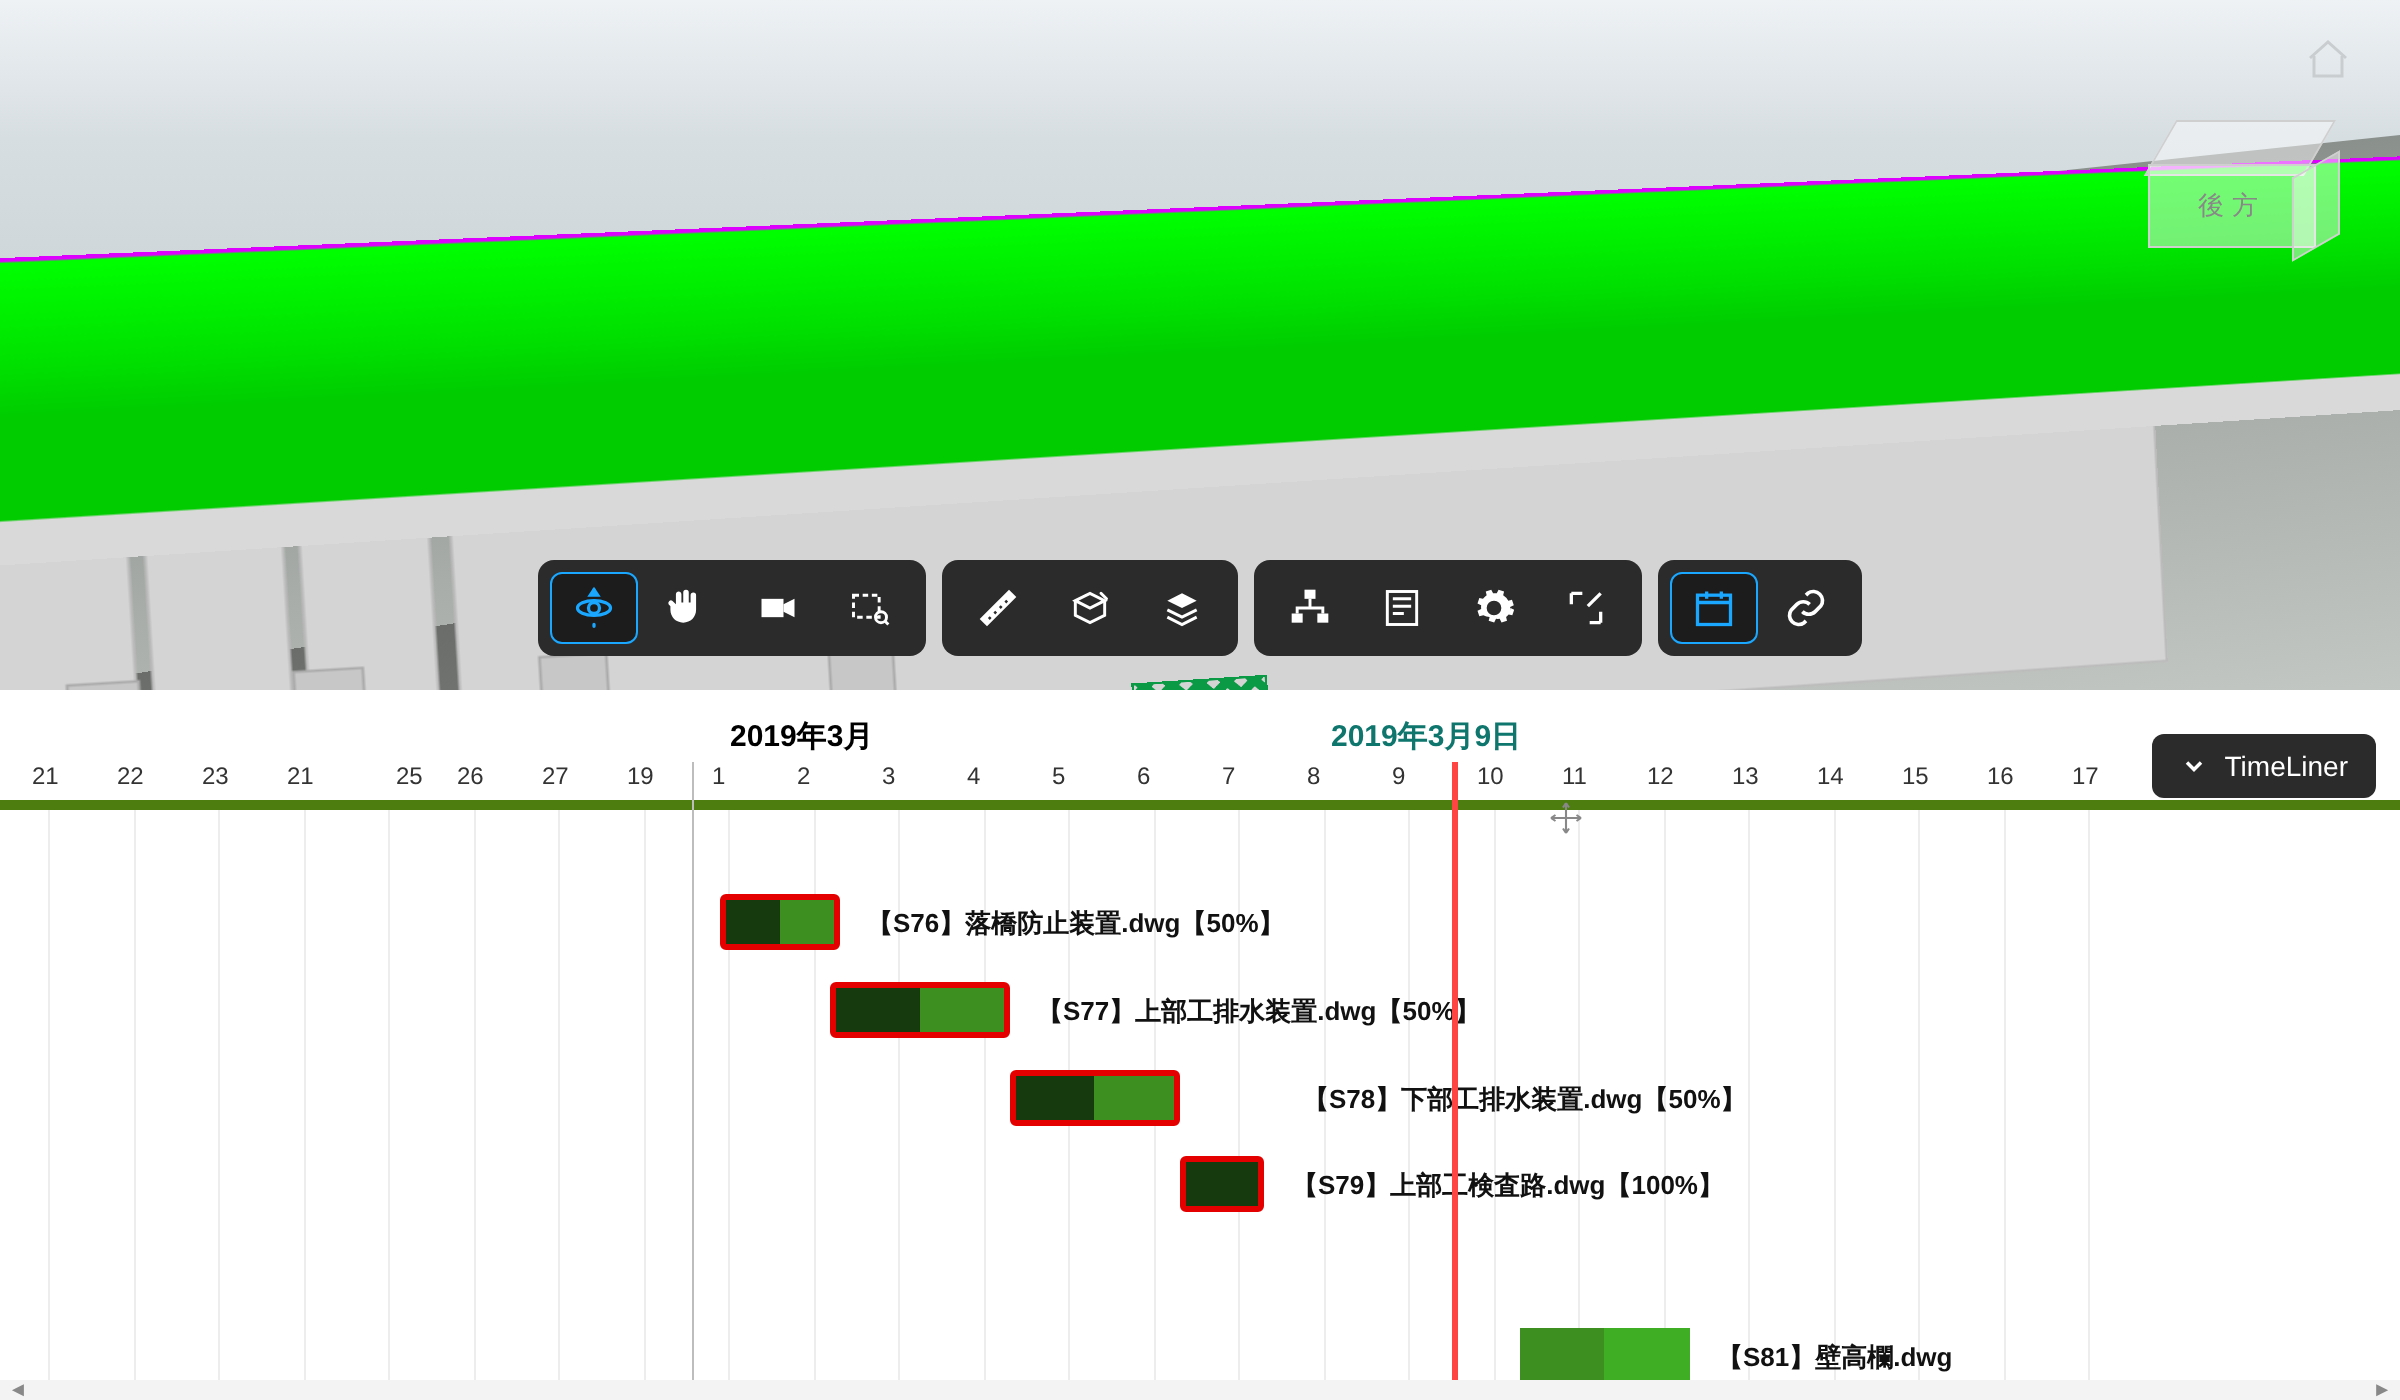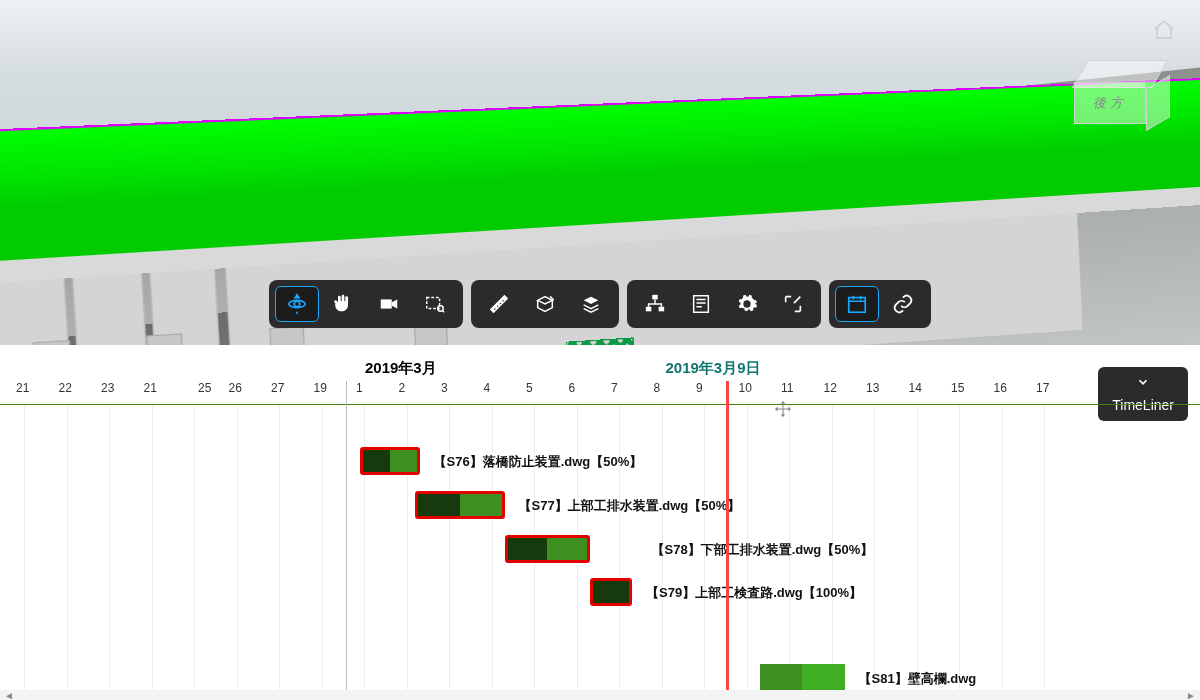--- a/index.html
+++ b/index.html
@@ -33,43 +33,43 @@
   .scaf   { position:absolute; bottom:-70px; width:56px; height:92px;
             background:repeating-linear-gradient(45deg,#0a9a46 0 4px, transparent 4px 8px),
                        repeating-linear-gradient(-45deg,#0a9a46 0 4px, transparent 4px 8px);
             border:1px solid #0a9a46; } .scaf.s2{left:430px;}
 
   
   .home-btn { position:absolute; right:24px; top:18px; font-size:22px; color:#c9cdd0; cursor:pointer; }
   .viewcube { position:absolute; right:30px; top:60px; width:100px; height:80px; }
   .viewcube .face { position:absolute; border:1px solid #cfcfcf; background:rgba(255,255,255,.45); }
   .viewcube .top  { width:80px;height:28px;left:10px;top:0; transform:skewX(-30deg); }
-  .viewcube .front{ width:72px;height:42px;left:4px;top:22px; font-size:13px; color:#888;
-                    display:flex;align-items:center;justify-content:center; letter-spacing:4px;font-style:italic;}
+  .viewcube .front{ width:84px;height:42px;left:4px;top:22px; font-size:13px; color:#888;
+                    display:flex;align-items:center;justify-content:center; letter-spacing:4px;}
   .viewcube .side { width:24px;height:42px;left:76px;top:22px; transform:skewY(-30deg); }
 
   
   .toolbar { position:absolute; left:50%; transform:translateX(-50%); top:280px;
              display:flex; gap:8px; }
   .tg { display:flex; gap:2px; background:#2b2b2b; padding:6px; border-radius:8px; }
   .tbtn { width:44px; height:36px; display:flex; align-items:center; justify-content:center;
           color:#fff; border-radius:6px; cursor:pointer; }
   .tbtn.active { color:#1aa7ff; border:1px solid #1aa7ff; background:#1c1c1c; }
   .tbtn svg { width:22px; height:22px; }
 
   
   .timeline { position:absolute; left:0; top:345px; width:1200px; height:355px; background:#fff; overflow:hidden; }
   .month-label { position:absolute; top:14px; font-weight:600; font-size:15px; }
   .playhead-label { position:absolute; top:14px; color:#0f766e; font-weight:700; font-size:15px; }
   .ghost-label { position:absolute; top:9px; color:#d7d7d7; font-weight:700; font-size:14px; pointer-events:none;}
   .tl-badge { position:absolute; right:12px; top:22px; background:#2b2b2b; color:#fff;
-              padding:8px 14px; border-radius:6px; font-size:14px; display:flex; align-items:center; gap:8px; cursor:pointer;flex-direction:column;}
+              padding:8px 14px; border-radius:6px; font-size:14px; display:flex; align-items:center; gap:8px; cursor:pointer;}
   .tl-badge svg{ width:14px;height:14px; }
 
-  .ruler { position:absolute; top:36px; left:0; right:0; height:24px; border-bottom:1px solid #4d7c0f; }
+  .ruler { position:absolute; top:36px; left:0; right:0; height:24px; border-bottom:5px solid #4d7c0f; }
   .ruler .tick { position:absolute; top:0; font-size:12px; color:#333; }
   .month-divider{ position:absolute; top:36px; bottom:0; width:1px; background:#bdbdbd; }
   .grid { position:absolute; top:60px; left:0; right:0; bottom:0; }
   .grid .col { position:absolute; top:0; bottom:0; width:1px; background:#ededed; }
 
   .rows { position:absolute; top:60px; left:0; right:0; bottom:0; }
   .row  { position:absolute; left:0; right:0; height:44px; }
   .bar-border { position:absolute; top:6px; height:28px; border:3px solid #e50000; border-radius:3px; }
   .bar-border.noRed { border-color:#1a1a1a; }
   .bar-border.noBorder { border:none; }

